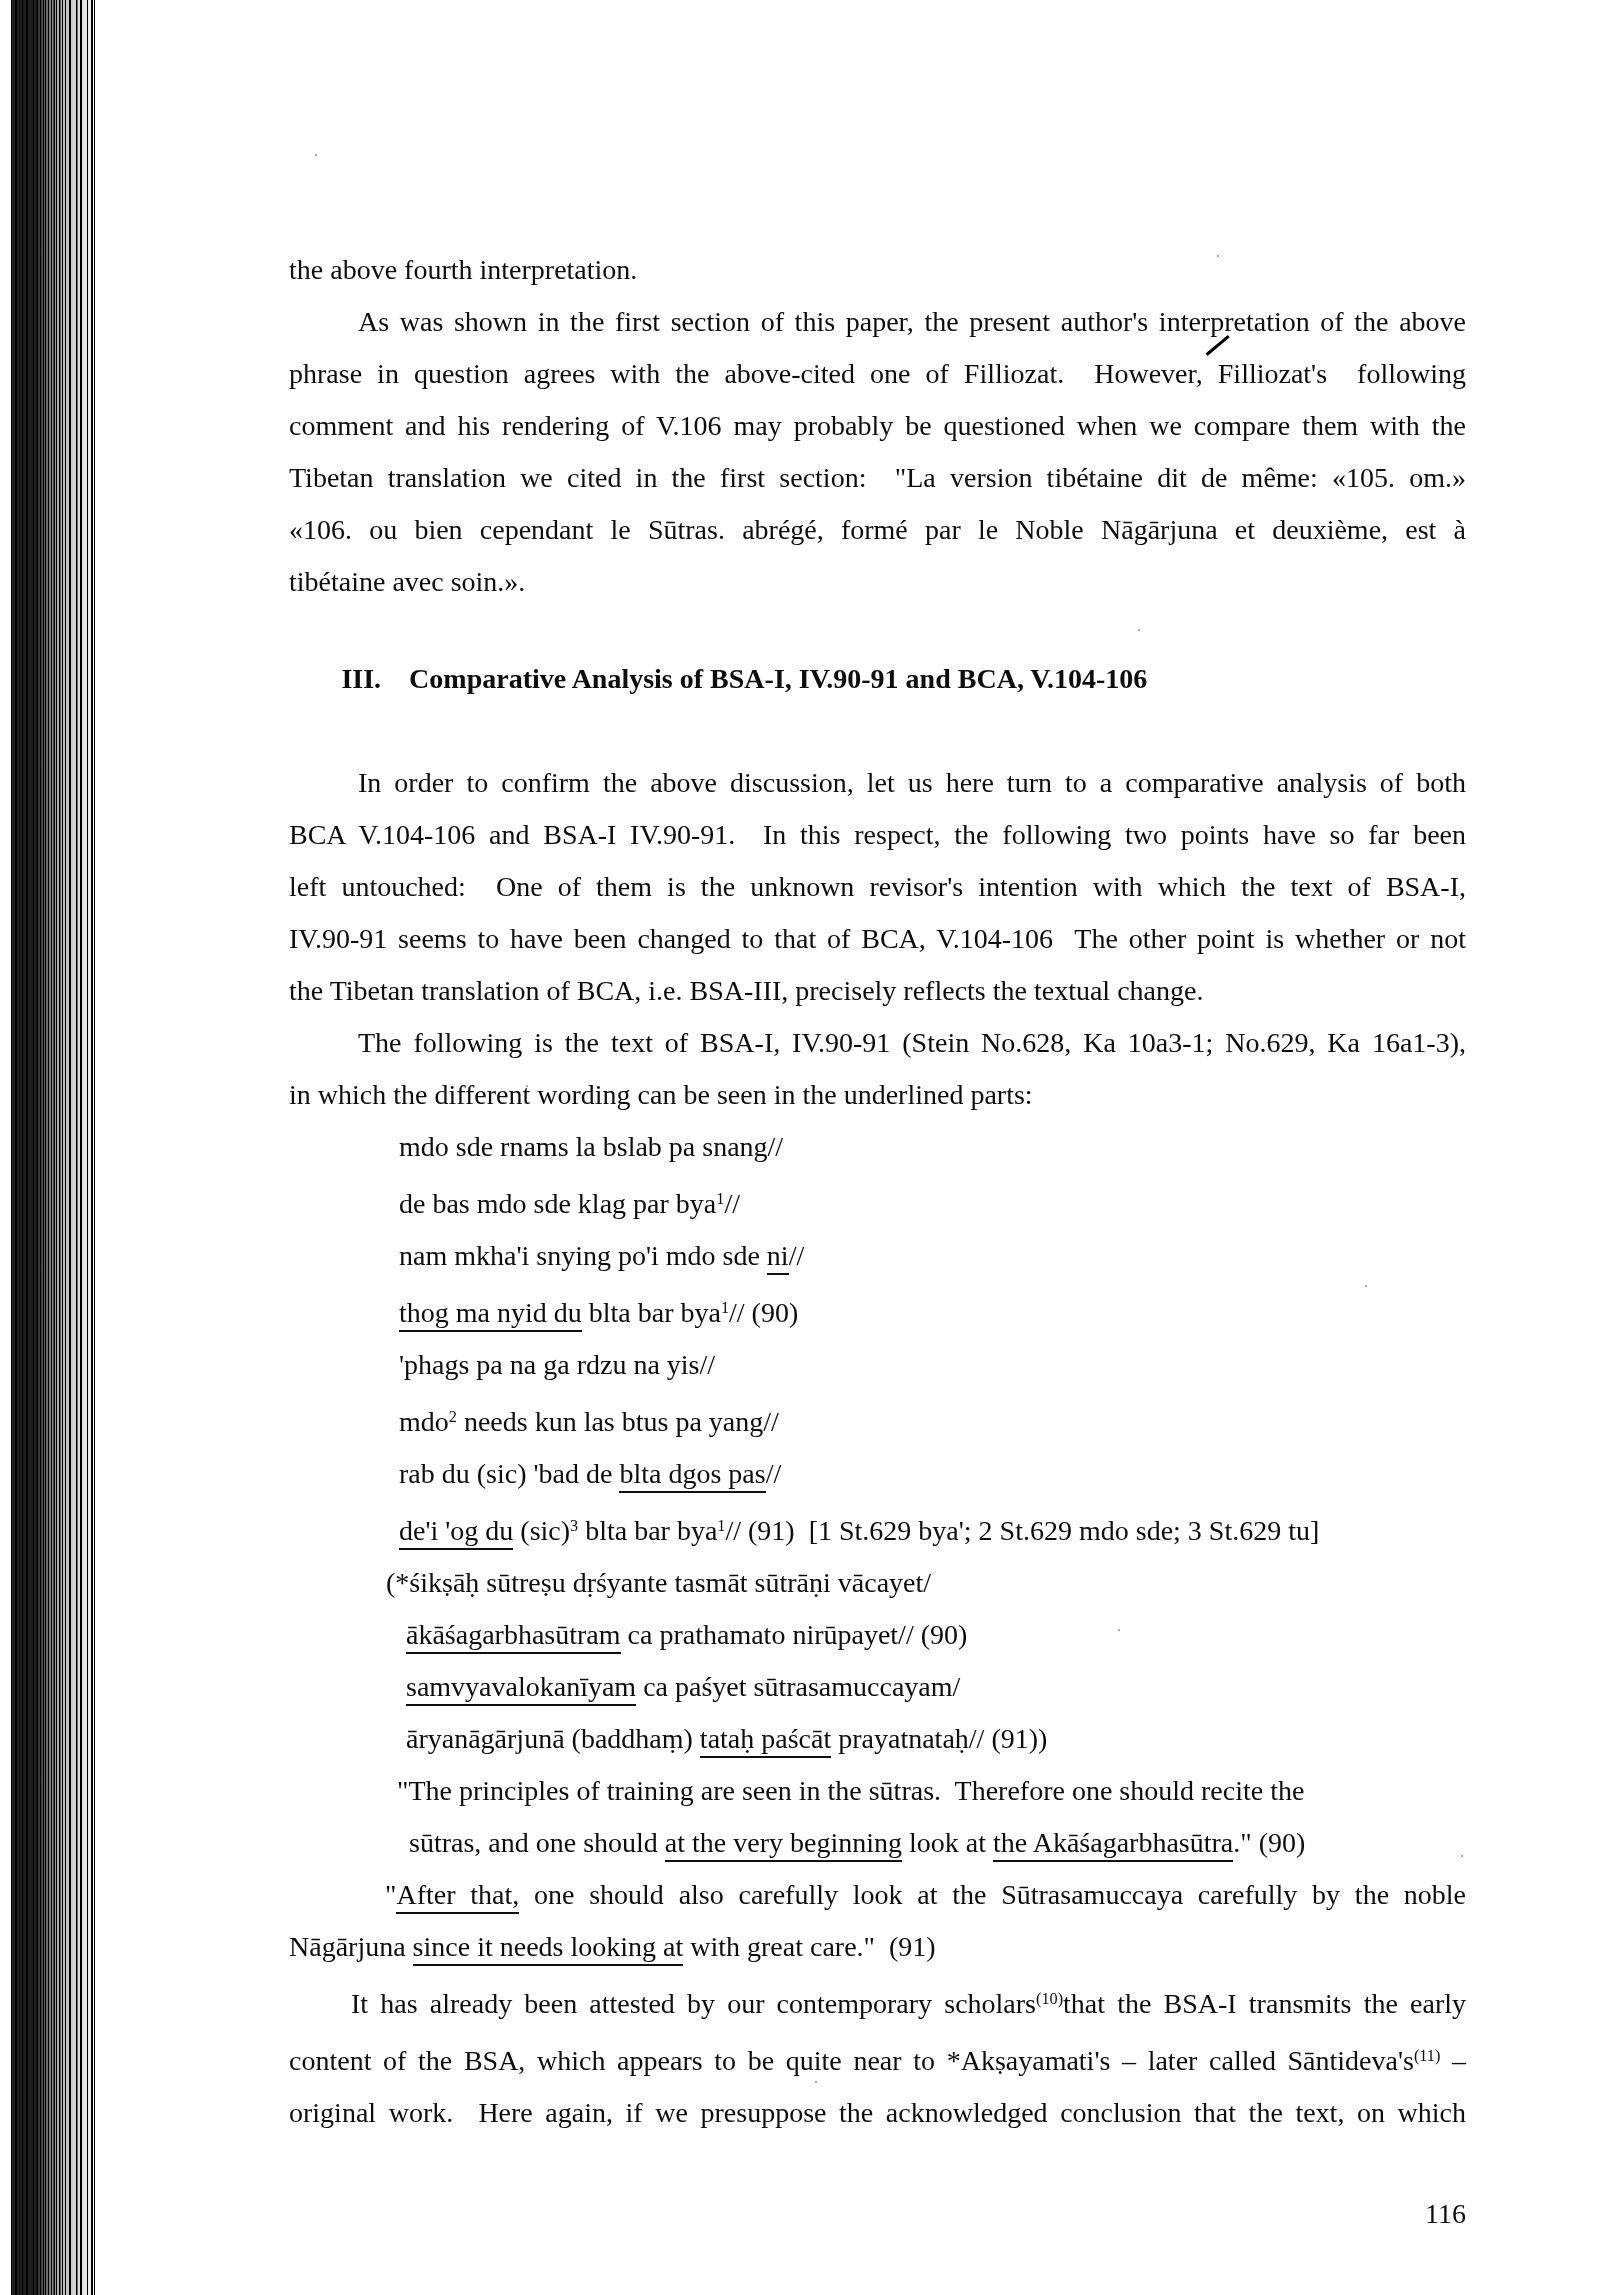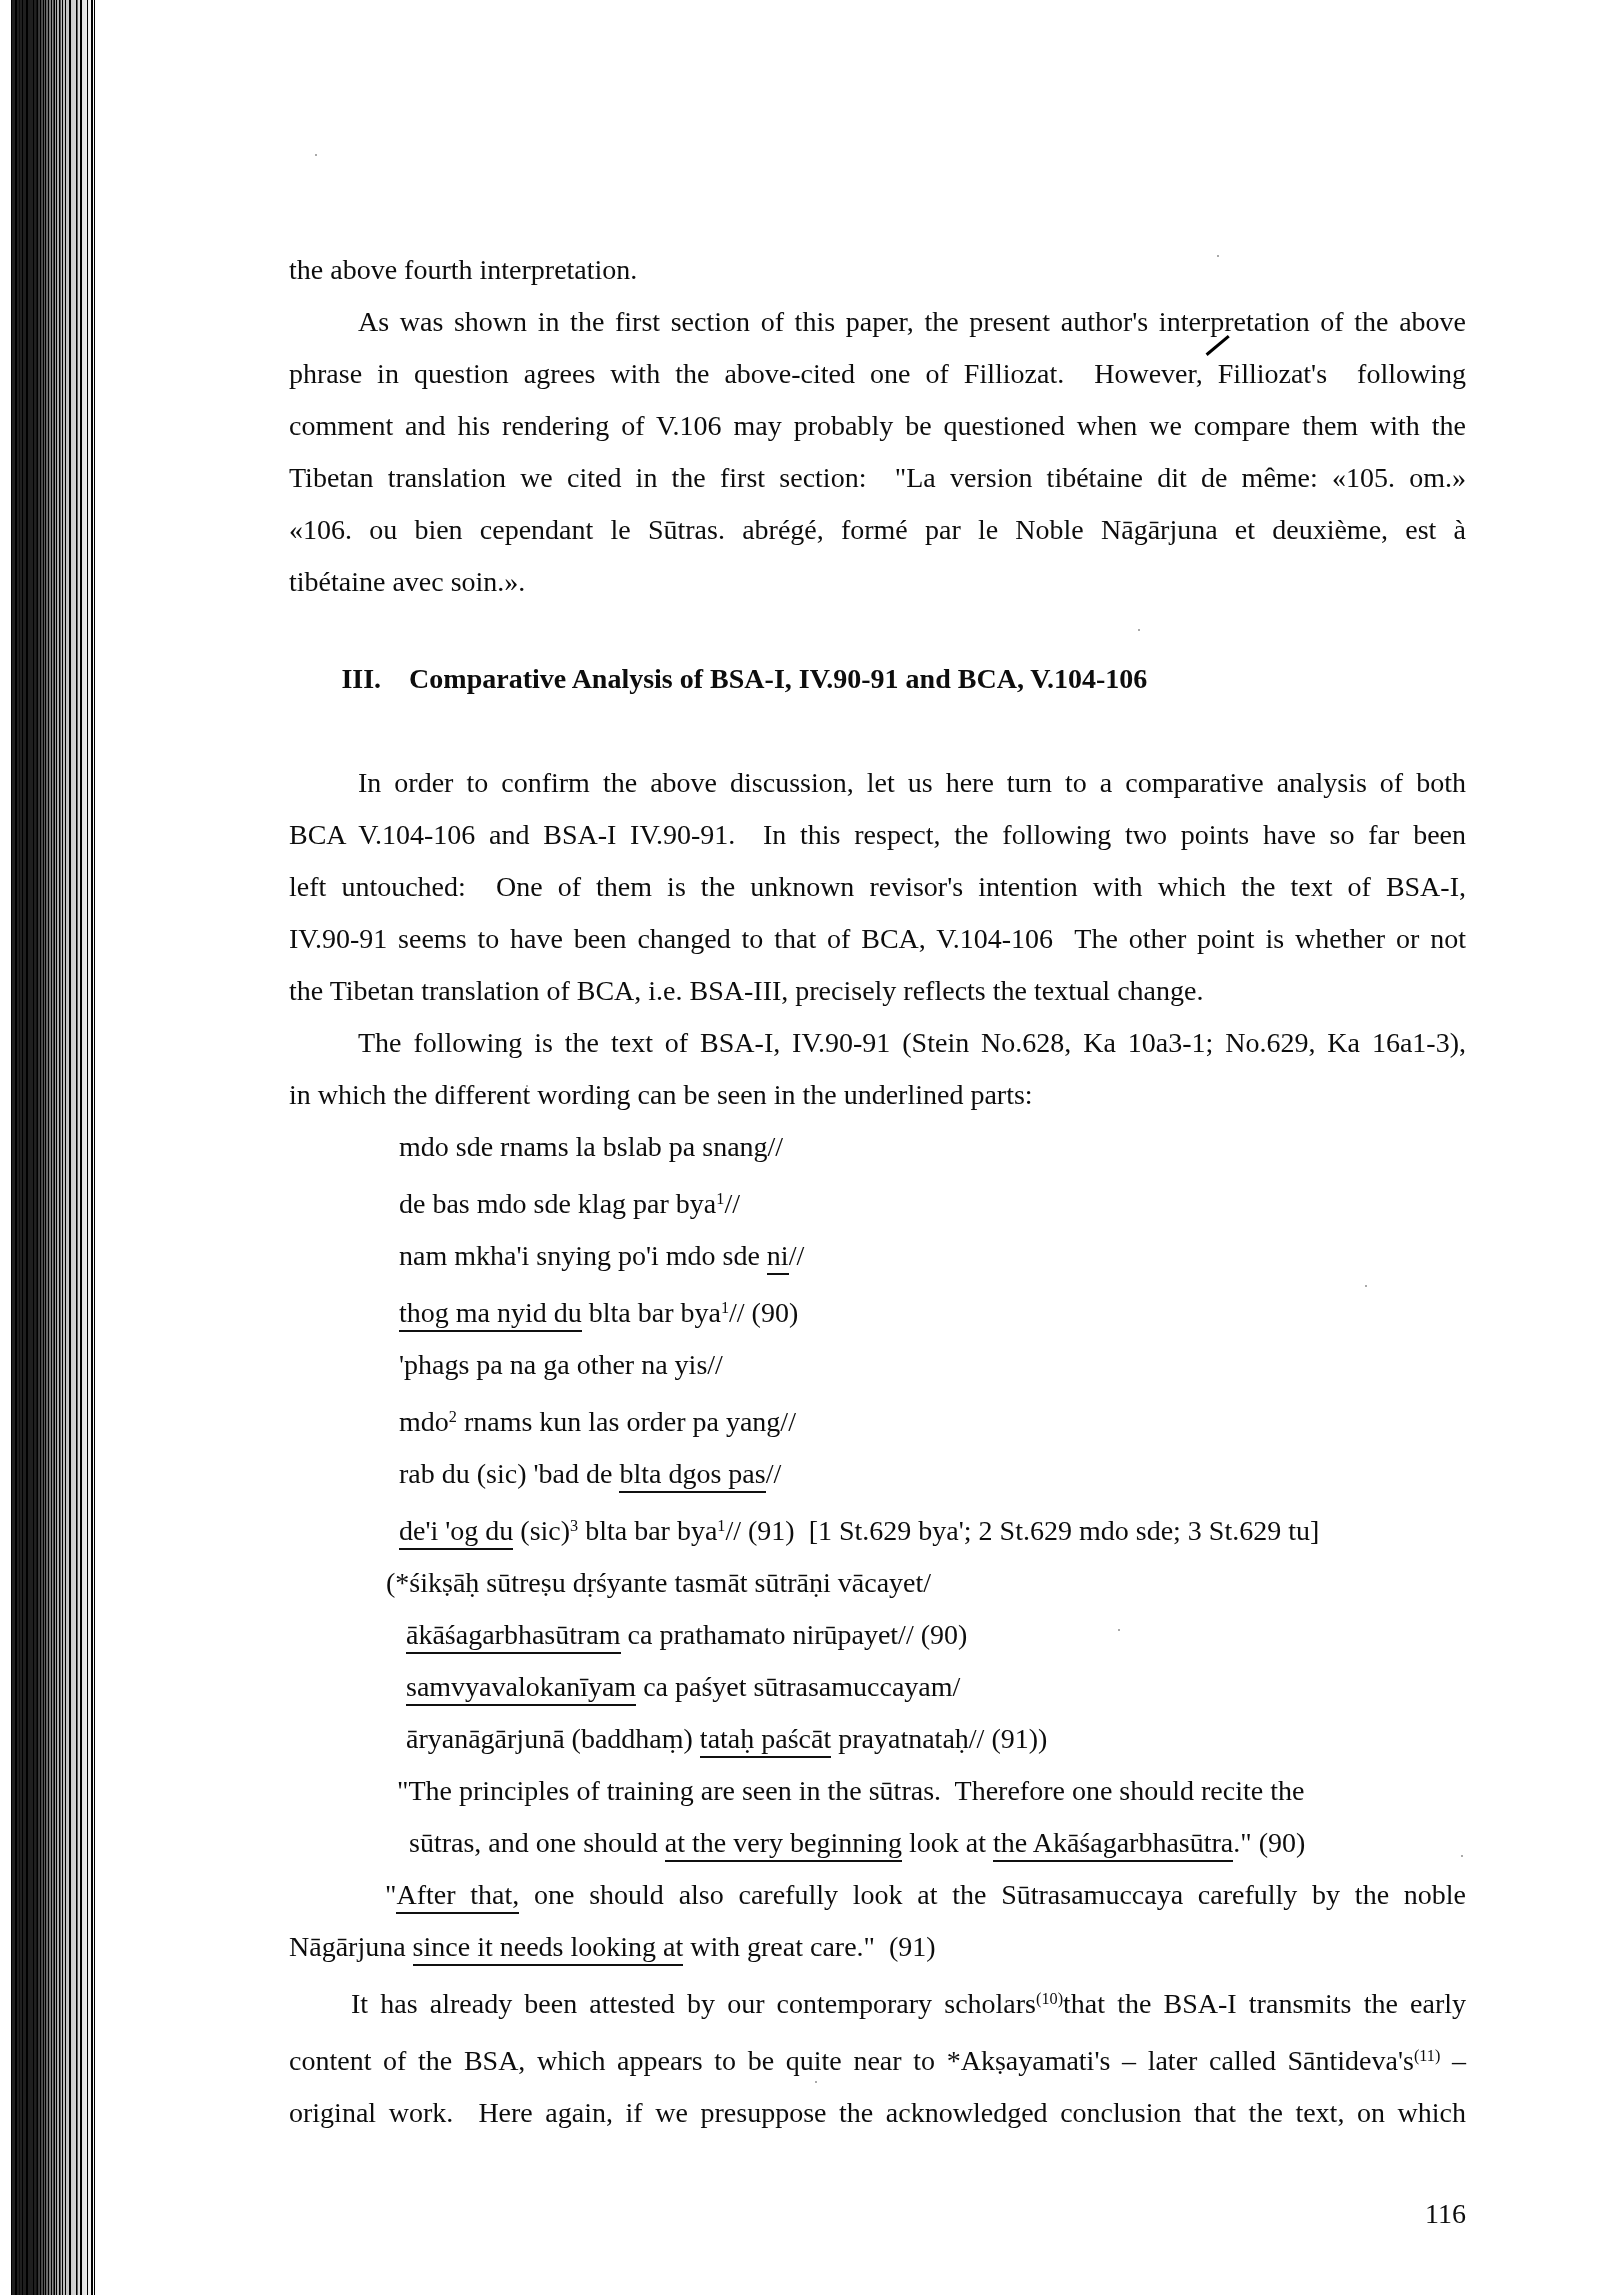--- a/index.html
+++ b/index.html
@@ -59,22 +59,22 @@
       <div class="line j"><span>BCA V.104-106 and BSA-I IV.90-91.&nbsp; In this respect, the following two points have so far been</span></div>
       <div class="line j"><span>left untouched:&nbsp; One of them is the unknown revisor's intention with which the text of BSA-I,</span></div>
       <div class="line j"><span>IV.90-91 seems to have been changed to that of BCA, V.104-106&nbsp; The other point is whether or not</span></div>
       <div class="line"><span>the Tibetan translation of BCA, i.e. BSA-III, precisely reflects the textual change.</span></div>
       <div class="line j" style="padding-left: 69px;"><span>The following is the text of BSA-I, IV.90-91 (Stein No.628, Ka 10a3-1; No.629, Ka 16a1-3),</span></div>
       <div class="line"><span>in which the different wording can be seen in the underlined parts:</span></div>
       <div class="line" style="padding-left: 110px;"><span>mdo sde rnams la bslab pa snang//</span></div>
       <div class="line" style="padding-left: 110px;"><span>de bas mdo sde klag par bya</span><span class="sup">1</span><span>//</span></div>
       <div class="line" style="padding-left: 110px;"><span>nam mkha'i snying po'i mdo sde </span><span class="u">ni</span><span>//</span></div>
       <div class="line" style="padding-left: 110px;"><span class="u">thog ma nyid du</span><span> blta bar bya</span><span class="sup">1</span><span>//&nbsp;(90)</span></div>
-      <div class="line" style="padding-left: 110px;"><span>'phags pa na ga other na yis//</span></div>
-      <div class="line" style="padding-left: 110px;"><span>mdo</span><span class="sup">2</span><span> rnams kun las order pa yang//</span></div>
+      <div class="line" style="padding-left: 110px;"><span>'phags pa na ga rdzu na yis//</span></div>
+      <div class="line" style="padding-left: 110px;"><span>mdo</span><span class="sup">2</span><span> needs kun las btus pa yang//</span></div>
       <div class="line" style="padding-left: 110px;"><span>rab du (</span><span class="i">sic</span><span>)&nbsp;'bad de </span><span class="u">blta dgos pas</span><span>//</span></div>
       <div class="line" style="padding-left: 110px;"><span class="u">de'i 'og du</span><span> (</span><span class="i">sic</span><span>)</span><span class="sup">3</span><span> blta bar bya</span><span class="sup">1</span><span>//&nbsp;(91)&nbsp;&nbsp;[1 St.629 bya'; 2 St.629 mdo sde; 3 St.629 tu]</span></div>
       <div class="line" style="padding-left: 97px;"><span class="i">(*śikṣāḥ sūtreṣu dṛśyante tasmāt sūtrāṇi vācayet/</span></div>
       <div class="line" style="padding-left: 117px;"><span class="i u">ākāśagarbhasūtram</span><span class="i"> ca prathamato nirūpayet//&nbsp;(90)</span></div>
       <div class="line" style="padding-left: 117px;"><span class="i u">samvyavalokanīyam</span><span class="i"> ca paśyet sūtrasamuccayam/</span></div>
       <div class="line" style="padding-left: 117px;"><span class="i">āryanāgārjunā (baddhaṃ) </span><span class="i u">tataḥ paścāt</span><span class="i"> prayatnataḥ//&nbsp;(91))</span></div>
       <div class="line" style="padding-left: 108px;"><span>"The principles of training are seen in the sūtras.&nbsp; Therefore one should recite the</span></div>
       <div class="line" style="padding-left: 120px;"><span>sūtras, and one should </span><span class="u">at the very beginning</span><span> look at </span><span class="u"><span>the </span><span class="i">Akāśagarbhasūtra</span></span><span>."&nbsp;(90)</span></div>
       <div class="line j" style="padding-left: 96px;"><span>"</span><span class="u">After that,</span><span> one should also carefully look at the </span><span class="i">Sūtrasamuccaya</span><span> carefully by the noble</span></div>
       <div class="line"><span>Nāgārjuna </span><span class="u">since it needs looking at</span><span> with great care."&nbsp;&nbsp;(91)</span></div>

